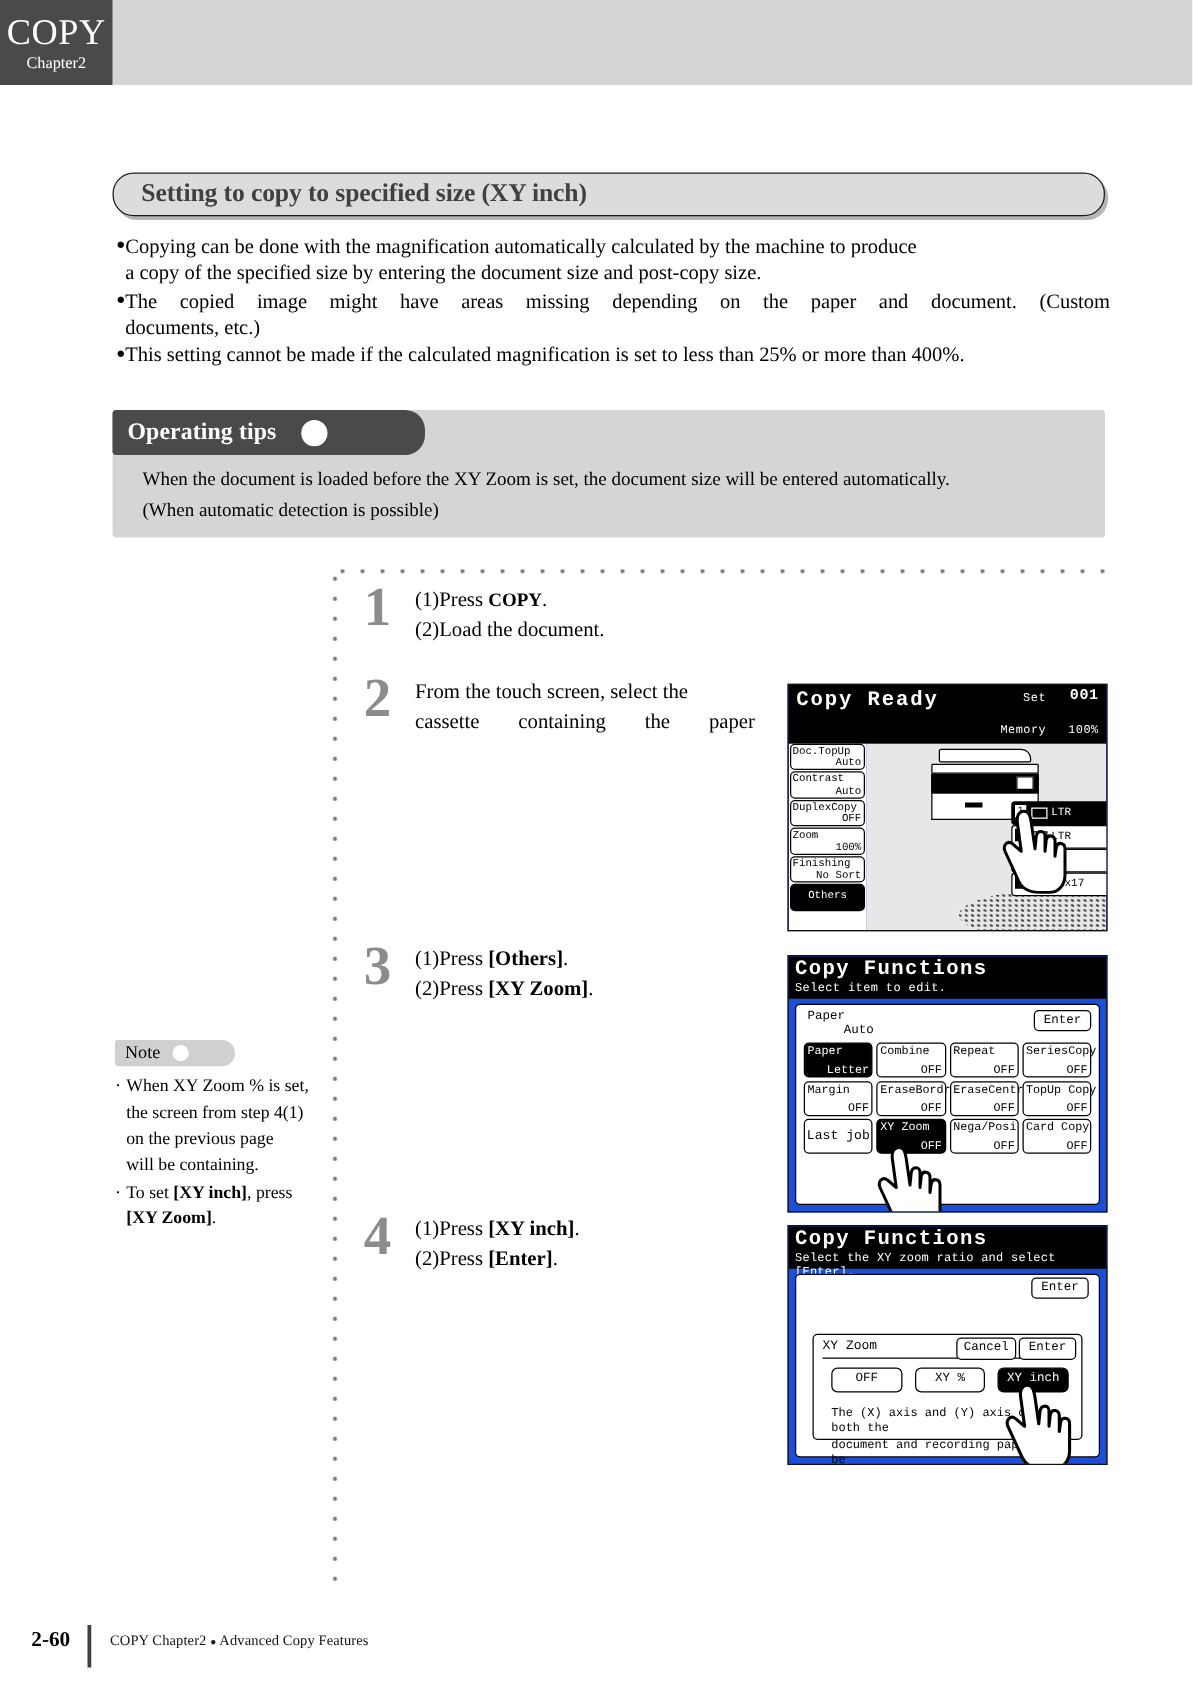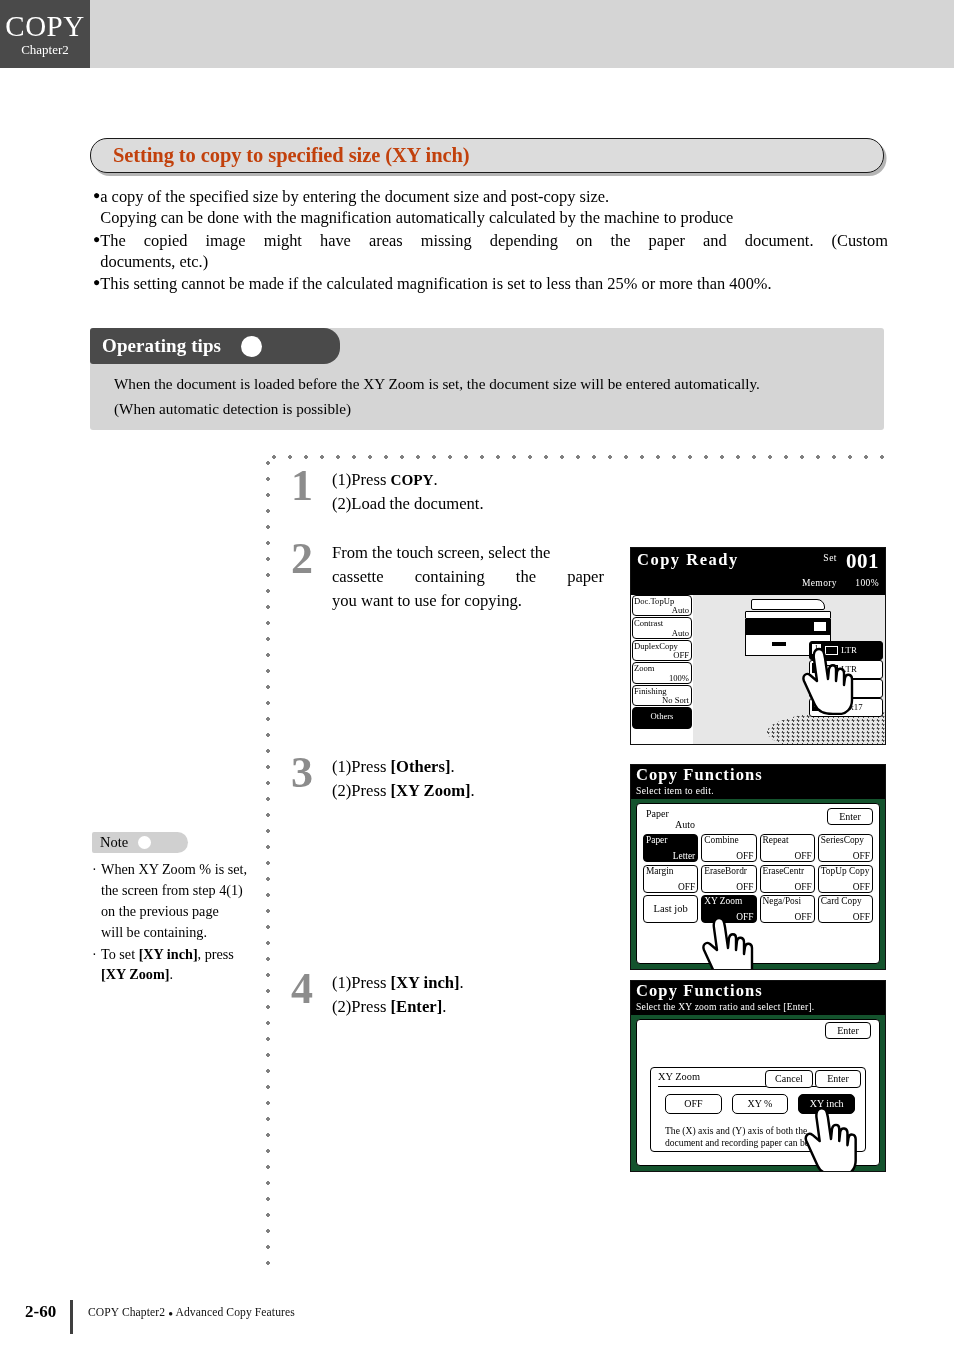--- a/index.html
+++ b/index.html
@@ -28,21 +28,21 @@
   
   #section-title{
     position:absolute;left:90px;top:138px;width:792px;height:33px;
     background:#dcdcdc;
     border:1.6px solid #1a1a1a;
     border-radius:17px;
     box-shadow:2.5px 3px 0 rgba(120,120,120,.55);
     display:flex;align-items:center;
   }
   #section-title .txt{
-    font-size:20.5px;font-weight:bold;color:#c2410c;
+    font-size:20.5px;font-weight:bold;color:#404040;
     padding-left:22px;letter-spacing:-0.1px;
   }
 
   
   #bullet-list{
     position:absolute;left:93px;top:186px;width:795px;
     font-size:16.4px;color:#000;line-height:1.30;
   }
   #bullet-list .bullet-row{
     display:flex;align-items:flex-start;margin-bottom:1px;
@@ -119,37 +119,37 @@
   }
   #note-list{margin-top:6px;font-size:14.2px;line-height:1.47;color:#000;}
   #note-list .nrow{display:flex;margin-bottom:1px;}
   #note-list .nbul{flex:0 0 auto;width:9px;}
   #note-list .ntxt{flex:1 1 auto;text-align:justify;}
   #note-list .ntxt > span{display:block;}
 
   
   .lcd{
     position:absolute;
-    background:#14532d;
+    background:#1d4ed8;
     border:1.6px solid #111;
-    font-family:Liberation Serif, serif;
+    font-family:Liberation Mono, monospace;
     color:#000;
     overflow:hidden;
   }
 
   
   #screen1{left:630px;top:547px;width:254px;height:196px;}
   #screen1 .hdr{
     position:relative;background:#000;color:#fff;height:47px;
   }
   #screen1 .hdr .ready{
     position:absolute;left:6px;top:2px;font-size:16.5px;font-weight:bold;letter-spacing:1.5px;
   }
   #screen1 .hdr .setlbl{position:absolute;right:48px;top:5px;font-size:9.5px;letter-spacing:.5px;}
-  #screen1 .hdr .setval{position:absolute;right:6px;top:1px;font-size:21px;font-weight:bold;letter-spacing:.5px;}
+  #screen1 .hdr .setval{position:absolute;right:6px;top:1px;font-size:12px;font-weight:bold;letter-spacing:.5px;}
   #screen1 .hdr .memlbl{position:absolute;right:48px;top:30px;font-size:9.5px;letter-spacing:.4px;}
   #screen1 .hdr .memval{position:absolute;right:6px;top:30px;font-size:9.5px;letter-spacing:.4px;}
   #screen1 .sidecol{
     position:absolute;left:0;top:47px;width:62px;bottom:0;background:#fff;
   }
   #screen1 .sbtn{
     height:19.3px;margin:0 1px 1.2px 1px;border:1px solid #000;border-radius:4px;
     position:relative;background:#fff;
   }
   #screen1 .sbtn .a{position:absolute;left:1px;top:0px;font-size:8.6px;}
@@ -163,20 +163,21 @@
   .mfp{position:absolute;left:52px;top:4px;width:86px;}
   .mfp .lid{height:9px;border:1.3px solid #000;background:#fff;border-radius:2px 8px 2px 2px;margin:0 6px;}
   .mfp .glassbar{height:6px;border:1.3px solid #000;background:#fff;margin:1px 0 0 0;border-radius:1px;}
   .mfp .panelrow{height:15px;border:1.3px solid #000;border-top:none;background:#000;position:relative;}
   .mfp .panelrow .white{position:absolute;right:3px;top:2px;width:12px;height:9px;background:#fff;border:1px solid #000;}
   .mfp .tray{height:20px;border:1.3px solid #000;border-top:none;background:#fff;position:relative;}
   .mfp .tray .slot{position:absolute;left:26px;top:7px;width:14px;height:4px;background:#000;}
   .cass{
     position:absolute;left:116px;width:72px;height:17px;border:1.2px solid #000;border-radius:3px;background:#fff;
     font-size:8.4px;
+    padding-left:23px;
   }
   .cass .n{position:absolute;left:2px;top:2px;width:9px;height:10px;background:#000;color:#fff;font-size:8px;text-align:center;line-height:10px;}
   .cass .ic{position:absolute;left:15px;top:4px;width:11px;height:7px;border:1px solid #000;}
   .cass .nm{position:absolute;left:31px;top:3px;font-size:8.8px;}
   .cass.sel{background:#000;color:#fff;border-color:#000;}
   .cass.sel .n{background:#fff;color:#000;}
   .cass.sel .ic{border-color:#fff;}
   #screen1 .sidetray{
     position:absolute;left:190px;top:104px;width:48px;height:15px;
     border-top:1.3px solid #000;border-right:1.3px solid #000;
@@ -271,22 +272,22 @@
 </div>
 
 <div id="section-title">
   <div class="txt">Setting to copy to specified size (XY inch)</div>
 </div>
 
 <div id="bullet-list">
   <div class="bullet-row">
     <span class="dot">●</span>
     <span class="btext justify2">
+      <span>Copying can be done with the magnification automatically calculated by the machine to produce</span>
       <span>a copy of the specified size by entering the document size and post-copy size.</span>
-      <span>Copying can be done with the magnification automatically calculated by the machine to produce</span>
     </span>
   </div>
   <div class="bullet-row">
     <span class="dot">●</span>
     <span class="btext justify2">
       <span style="text-align:justify;text-align-last:justify;">The copied image might have areas missing depending on the paper and document. (Custom</span>
       <span>documents, etc.)</span>
     </span>
   </div>
   <div class="bullet-row">
@@ -324,21 +325,20 @@
     </div>
   </div>
 </div>
 
 <div class="step" style="left:284px;top:541px;">
   <div class="num">2</div>
   <div class="body">
     <div class="para">
       <span>From the touch screen, select the</span>
       <span style="text-align:justify;text-align-last:justify;">cassette containing the paper</span>
-      <span>you want to use for copying.</span>
     </div>
   </div>
 </div>
 
 <div class="step" style="left:284px;top:755px;">
   <div class="num">3</div>
   <div class="body">
     <div class="ln">
       <span class="idx">(1)</span>
       <span class="txt"><span>Press </span><b>[Others]</b><span>.</span></span>

